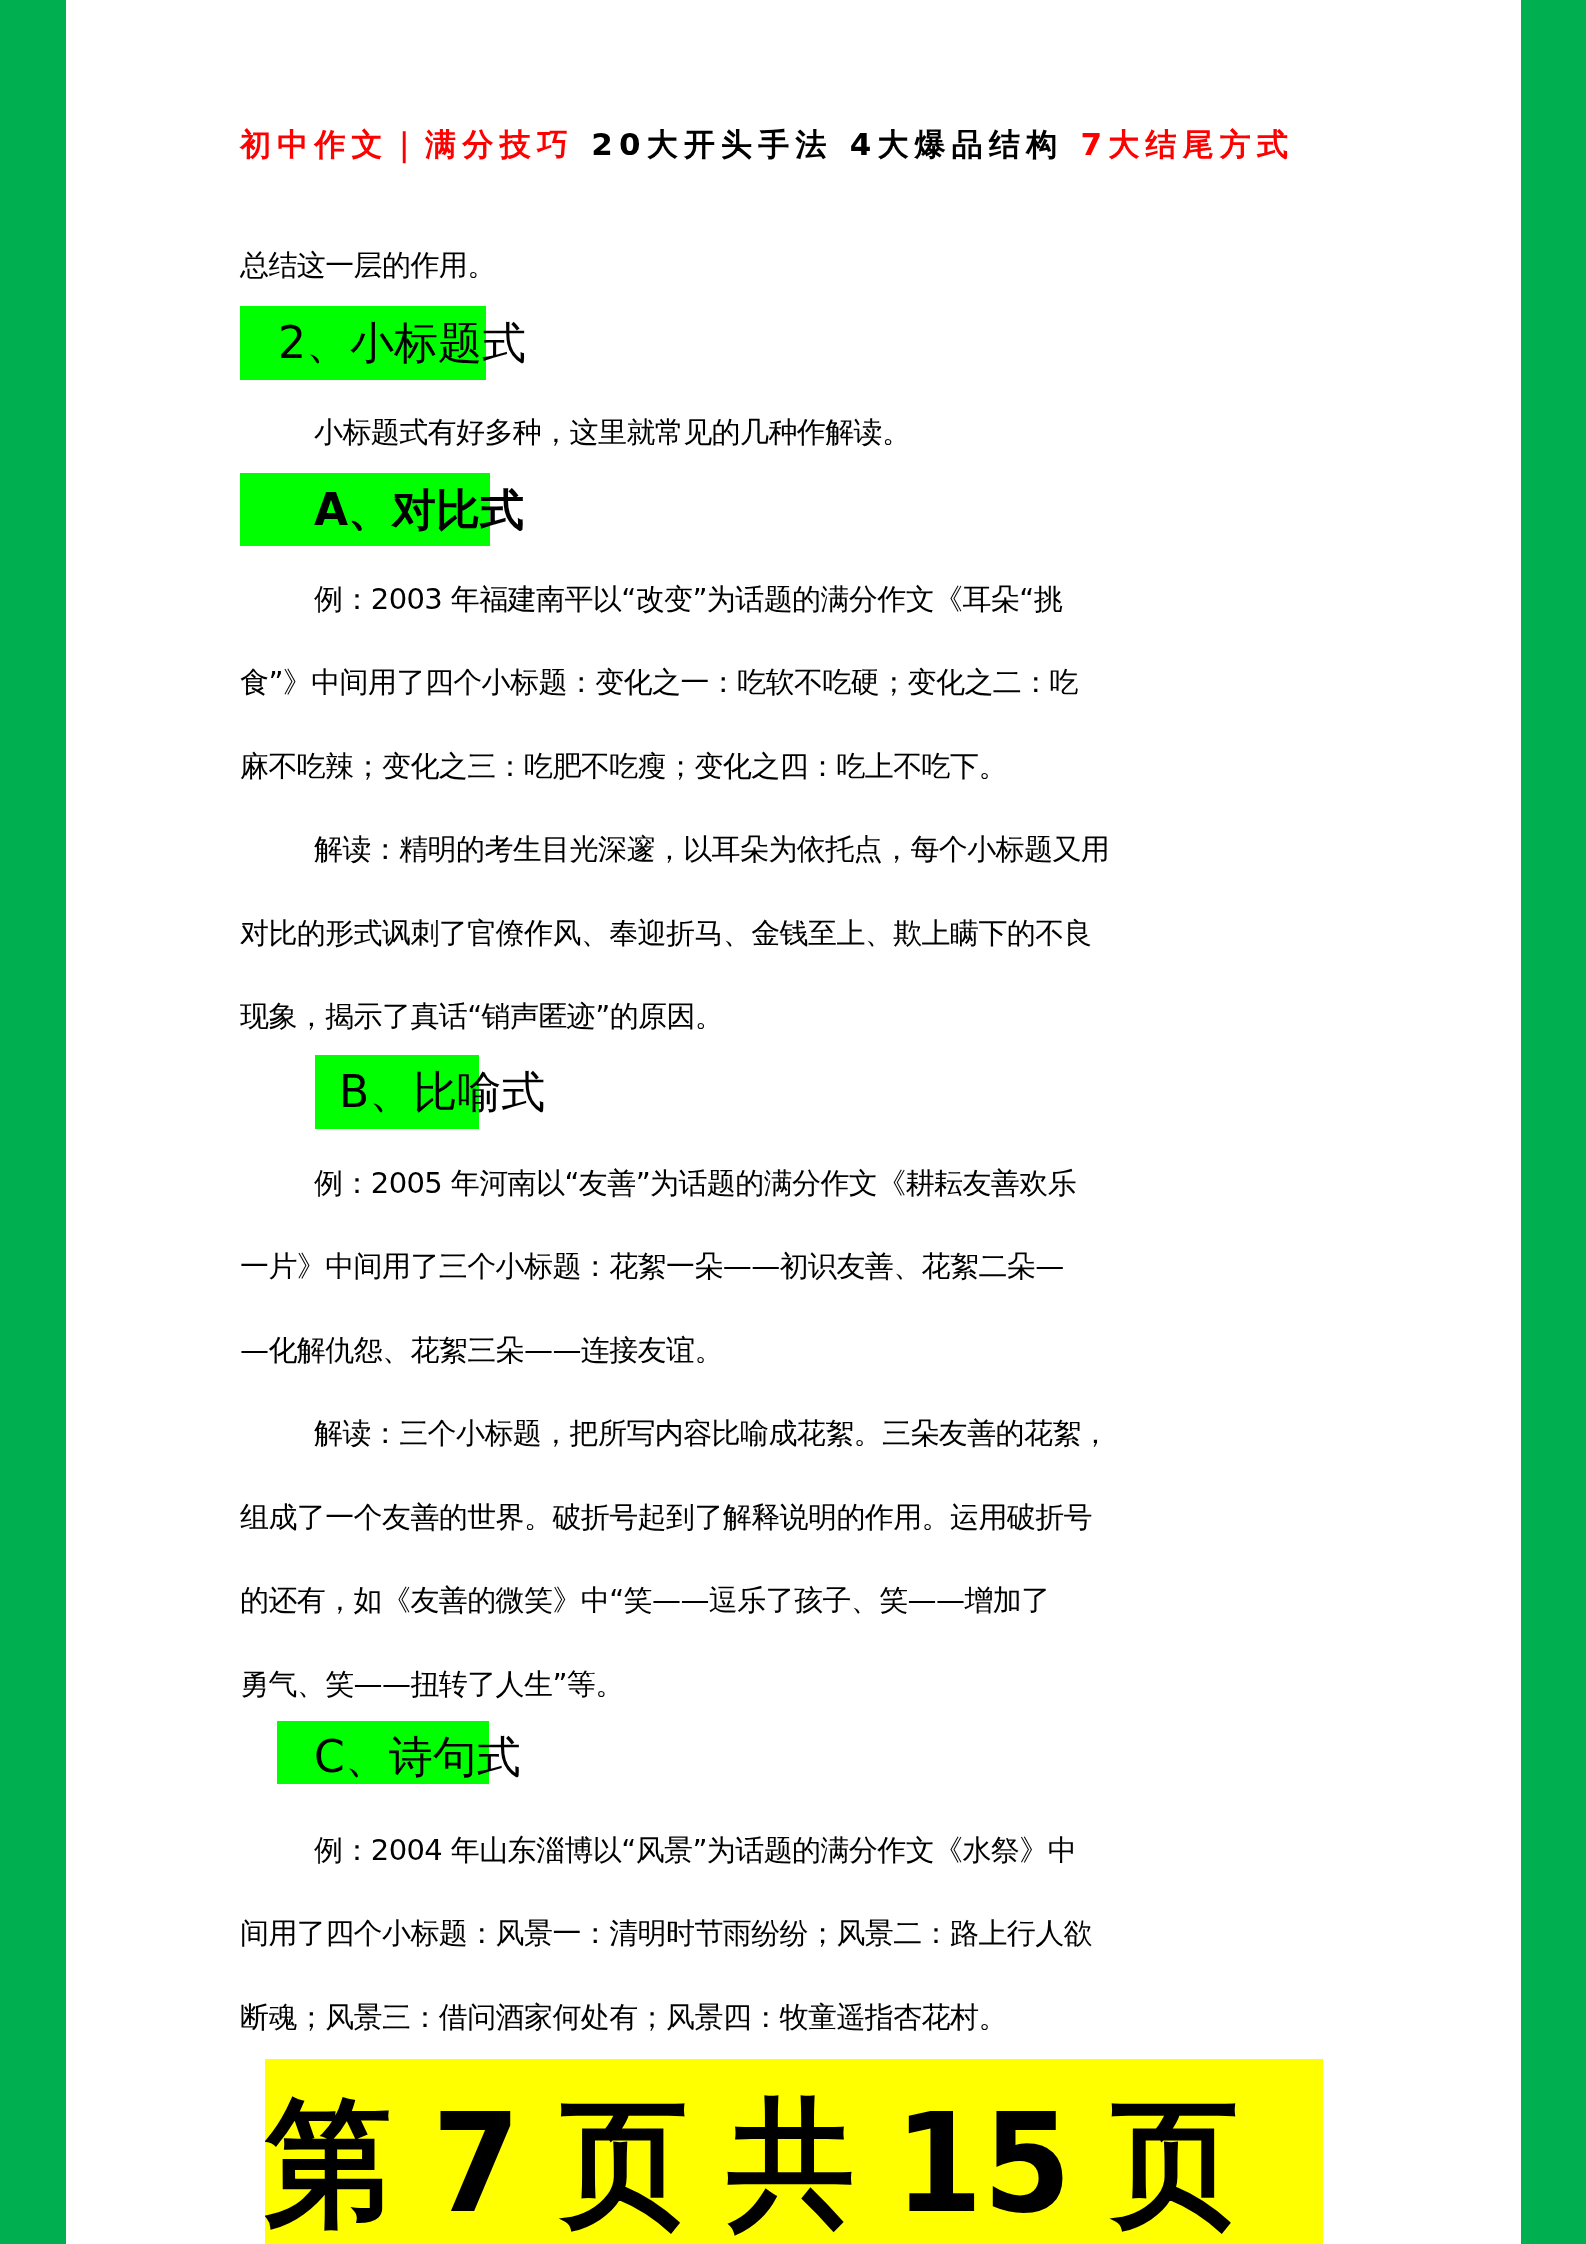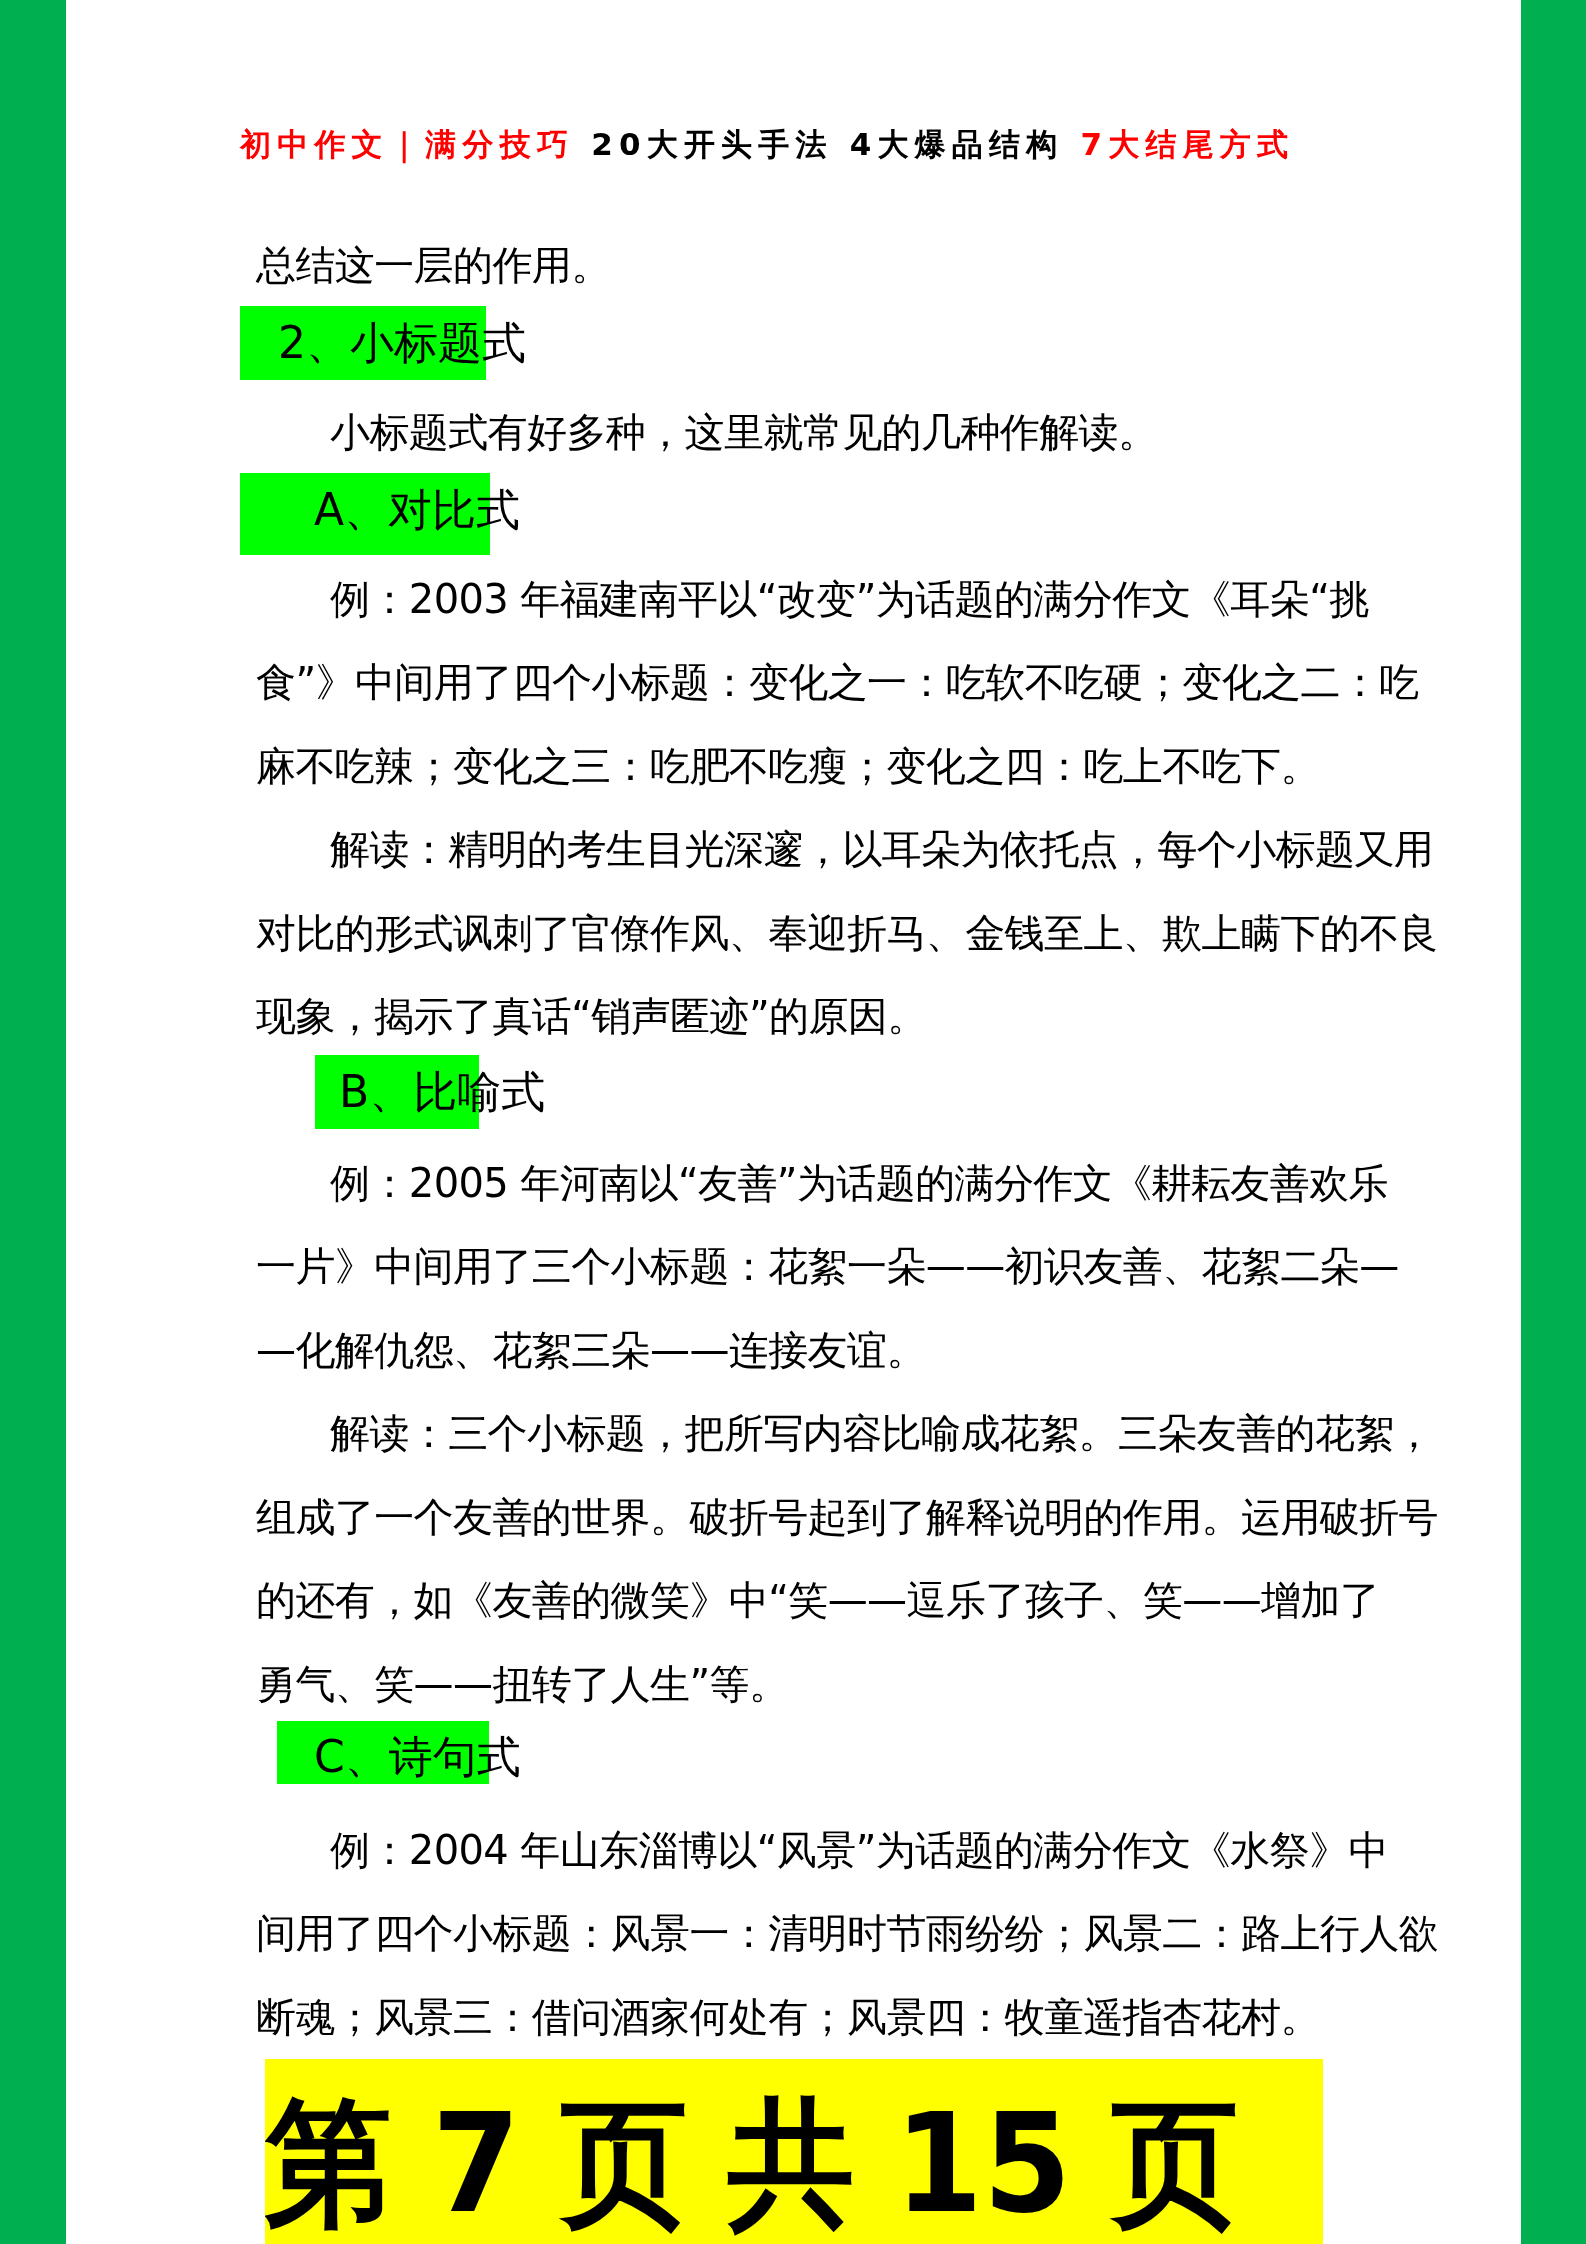--- a/index.html
+++ b/index.html
@@ -13,22 +13,22 @@
     background: #ffffff;
   }
   .header {
     position: absolute; left: 240px; top: 122px; width: 1120px; height: 44px;
     font-size: 31px; line-height: 44px; letter-spacing: 6.2px; white-space: nowrap;
     font-weight: bold;
   }
   .header .red { color: #FF0000; }
   .header .black { color: #000000; }
   .line {
-    position: absolute; left: 256px; width: 1110px; height: 84px;
-    font-size: 40px; line-height: 84px; color: #000; white-space: nowrap;
+    position: absolute; left: 240px; width: 1110px; height: 84px;
+    font-size: 29px; line-height: 84px; color: #000; white-space: nowrap;
     letter-spacing: -0.6px;
   }
   .indent { padding-left: 74px; }
   .hl {
     position: absolute; background: #00FF00;
     font-size: 44px; color: #000; white-space: nowrap; line-height: 74px;
   }
   .footer {
     position: absolute; left: 265px; top: 2059px; width: 1058px; height: 185px;
     background: #FFFF00; overflow: hidden;
@@ -51,21 +51,21 @@
   <span class="black">20大开头手法 4大爆品结构</span>
   <span class="red">7大结尾方式</span>
 </div>
 
 <div class="line" style="top:223px;">总结这一层的作用。</div>
 
 <div class="hl" style="left:240px; top:306px; width:246px; height:74px; padding-left:38px; box-sizing:border-box;">2、小标题式</div>
 
 <div class="line indent" style="top:390px;">小标题式有好多种，这里就常见的几种作解读。</div>
 
-<div class="hl" style="left:240px; top:473px; width:250px; height:82px; padding-left:74px; box-sizing:border-box;">A、对比式</div>
+<div class="hl" style="left:240px; top:473px; width:250px; height:73px; padding-left:74px; box-sizing:border-box;font-weight:bold;">A、对比式</div>
 
 <div class="line indent" style="top:557px;">例：2003 年福建南平以“改变”为话题的满分作文《耳朵“挑</div>
 <div class="line" style="top:640px;">食”》中间用了四个小标题：变化之一：吃软不吃硬；变化之二：吃</div>
 <div class="line" style="top:724px;">麻不吃辣；变化之三：吃肥不吃瘦；变化之四：吃上不吃下。</div>
 
 <div class="line indent" style="top:807px;">解读：精明的考生目光深邃，以耳朵为依托点，每个小标题又用</div>
 <div class="line" style="top:891px;">对比的形式讽刺了官僚作风、奉迎折马、金钱至上、欺上瞒下的不良</div>
 <div class="line" style="top:974px;">现象，揭示了真话“销声匿迹”的原因。</div>
 
 <div class="hl" style="left:315px; top:1055px; width:140px; height:74px;padding-left:24px;">B、比喻式</div>

